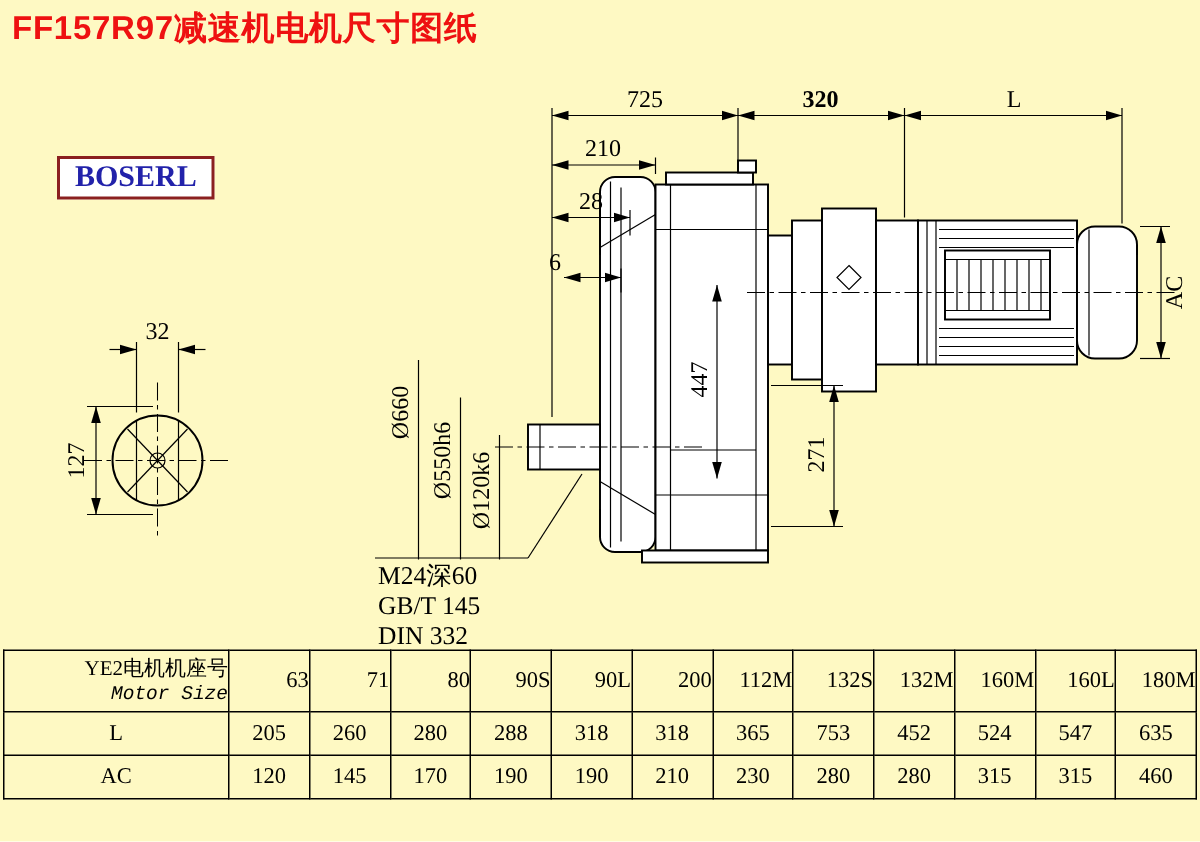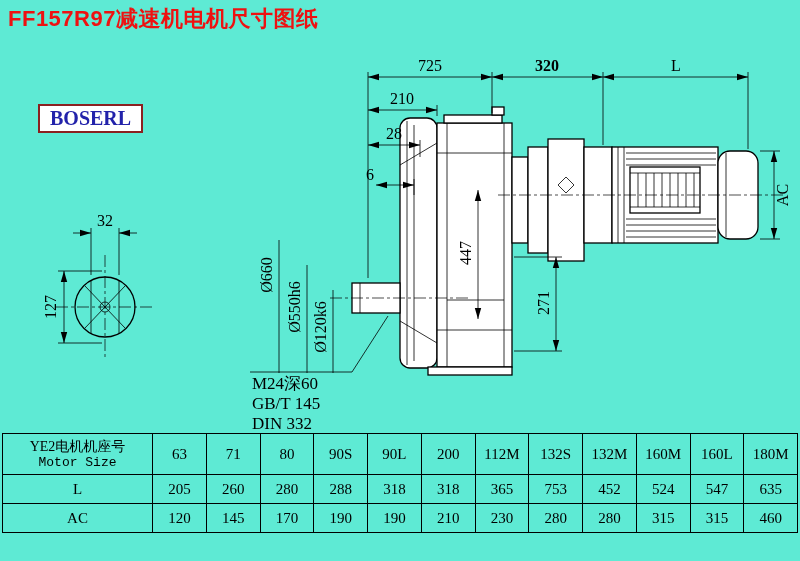--- a/index.html
+++ b/index.html
@@ -1,40 +1,40 @@
 <!DOCTYPE html>
 <html><head>
 <meta charset="utf-8">
 <style>
   html,body{margin:0;padding:0;background:#fff;}
-  #page{position:relative;width:800px;height:561px;background:#5eead4;overflow:hidden;
+  #page{position:relative;width:800px;height:561px;background:#fef9c3;overflow:hidden;
         font-family:"Liberation Serif",serif;}
   #title{position:absolute;top:4px;left:8px;margin:0;
          font-family:"Liberation Sans",sans-serif;font-weight:bold;
          font-size:22px;color:#ee1111;letter-spacing:0.5px;}
   #logo{position:absolute;top:104px;left:38px;border:2px solid #8b2020;
         padding:1px 10px;font-family:"Liberation Serif",serif;font-weight:bold;
         font-size:20px;color:#2222aa;background:#fff;}
   #drawing{position:absolute;top:35px;left:0;width:800px;height:400px;}
   .o{stroke:#000;stroke-width:1.3;fill:none;}
   .f{stroke:#000;stroke-width:1.3;fill:#fff;}
   .t{stroke:#000;stroke-width:0.8;fill:none;}
   .d{stroke:#000;stroke-width:0.8;fill:none;}
   .cl{stroke:#000;stroke-width:0.7;fill:none;stroke-dasharray:12 3 3 3;}
   text{font-family:"Liberation Serif",serif;fill:#000;}
   .dt{font-size:16px;}
   .nt{font-size:17px;}
   #size-table{position:absolute;top:433px;left:2px;width:796px;
       border-collapse:collapse;table-layout:fixed;
       font:15px "Liberation Serif",serif;color:#000;}
   #size-table td{border:1px solid #000;text-align:center;padding:1px 0;overflow:hidden;}
-  #size-table tr.hdr td{height:38px;}
+  #size-table tr.hdr td{height:38px;text-align:right;}
   #size-table tr.row td{height:26px;}
   .cn{font-size:14px;line-height:17px;}
-  .mono{font-family:"Liberation Mono",monospace;font-size:13px;line-height:16px;}
+  .mono{font-family:"Liberation Mono",monospace;font-size:13px;line-height:16px;font-style:italic;}
 </style>
 </head>
 <body>
 
 <div id="page">
 
   <h1 id="title">FF157R97减速机电机尺寸图纸</h1>
   <div id="logo">BOSERL</div>
 
   <svg id="drawing" viewBox="0 0 800 400" xmlns="http://www.w3.org/2000/svg">

